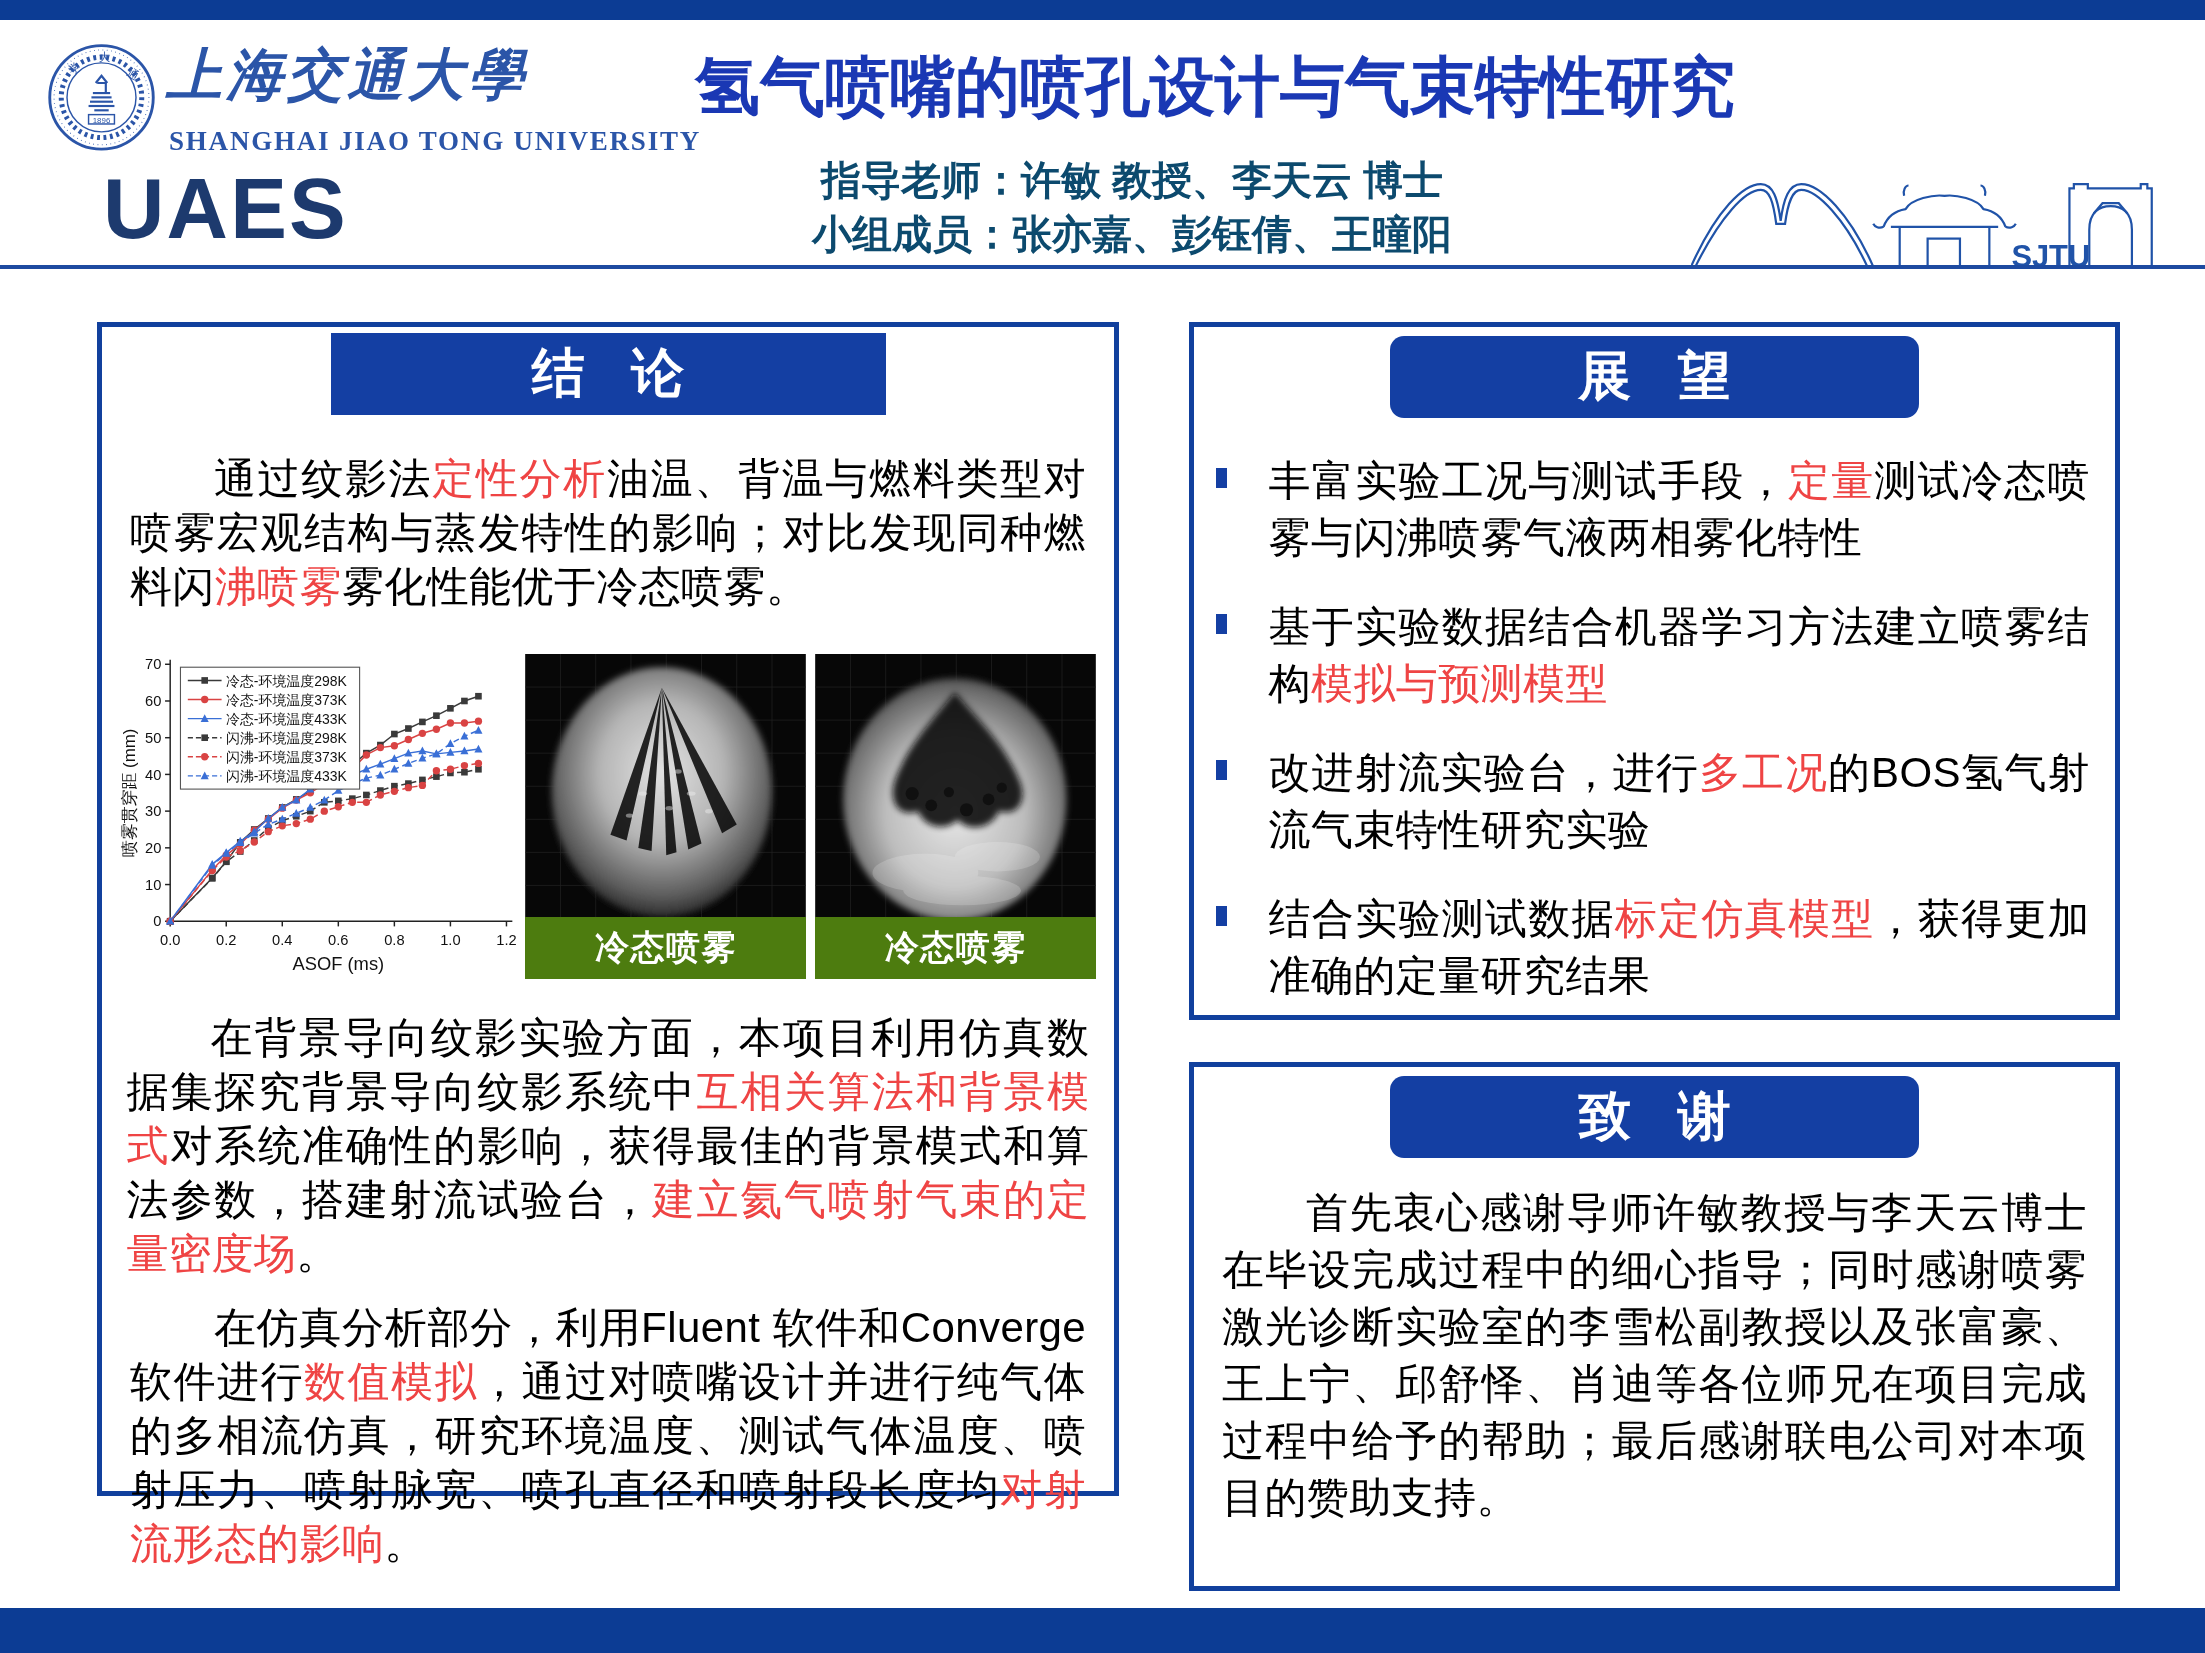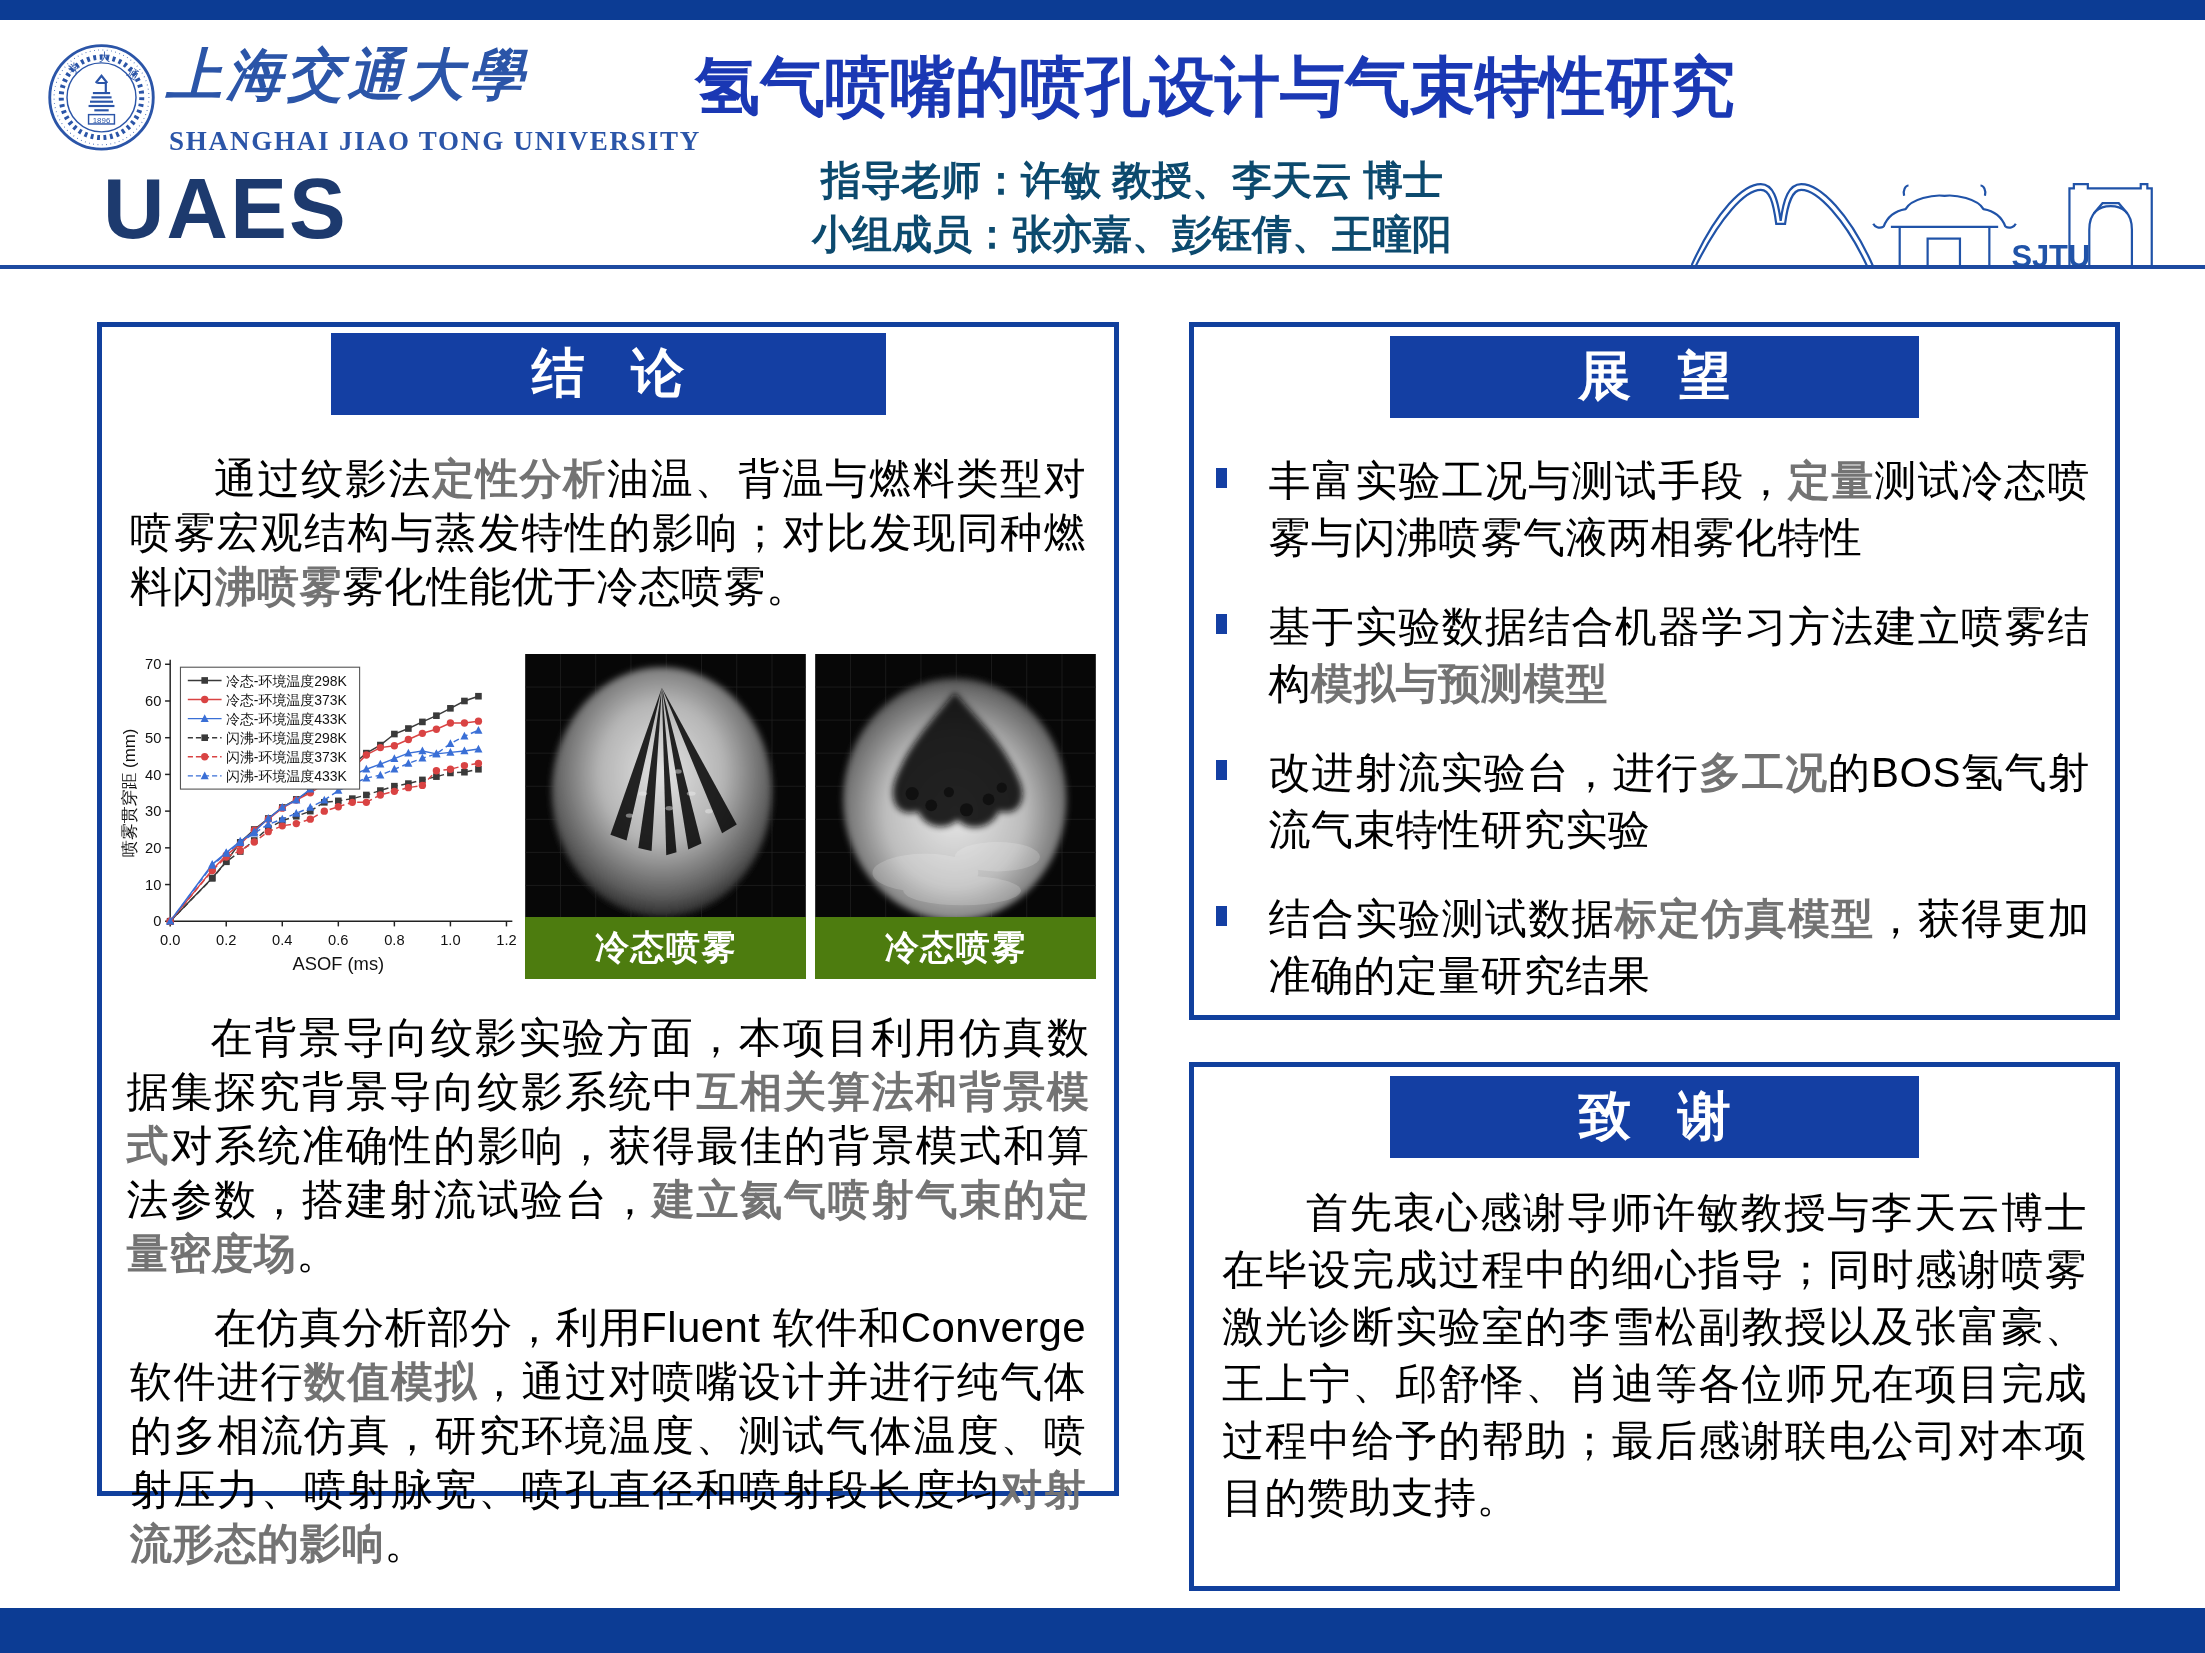--- a/index.html
+++ b/index.html
@@ -27,28 +27,28 @@
   .skyline{left:1691px;top:156px;width:485px;height:118px;}
 
   .panel{position:absolute;background:#fff;border:5.1px solid #11409d;box-sizing:border-box;}
   .panel-conclusion{left:97px;top:322px;width:1022px;height:1174px;padding:0 17.6px;}
   .panel-outlook{left:1189px;top:322px;width:931px;height:698px;}
   .panel-ack{left:1189px;top:1062px;width:931px;height:529px;}
 
   .title-box{background:#143fa3;color:#ffffff;font-weight:800;display:flex;align-items:center;
     justify-content:center;height:82px;font-size:53px;letter-spacing:16px;text-indent:16px;}
   .title-box.c{width:555px;margin:5.9px auto 0;}
-  .title-box.r{width:529px;margin:8.8px auto 0;}
+  .title-box.r{width:529px;margin:8.8px auto 0;border-radius:14px;}
 
   .para{font-size:42px;line-height:54px;font-weight:500;text-align:justify;text-indent:2em;
     letter-spacing:0.4px;}
   .panel-conclusion .p1{margin:37px 10.3px 0;}
   .panel-conclusion .p2{margin:31px 7px 0;}
   .panel-conclusion .p3{margin:20.6px 10.3px 0;}
-  .hl{color:#737373;font-weight:700;}
+  .hl{color:#ef4444;font-weight:400;}
 
   .figure-row{margin-top:40px;display:flex;gap:8.8px;align-items:flex-start;}
   .chart-box{width:397px;height:326px;background:#fff;flex:none;}
   .spray-fig{width:281px;flex:none;}
   .spray-photo{width:281px;height:263px;display:block;}
   .spray-caption{height:62px;background:#4d7c0f;color:#fff;font-size:34px;font-weight:800;
     display:flex;align-items:center;justify-content:center;letter-spacing:1.5px;}
 
   .bullet-list{margin:34px 25px 0 22px;}
   .bullet-item{display:flex;gap:20.6px;margin-bottom:32px;}

